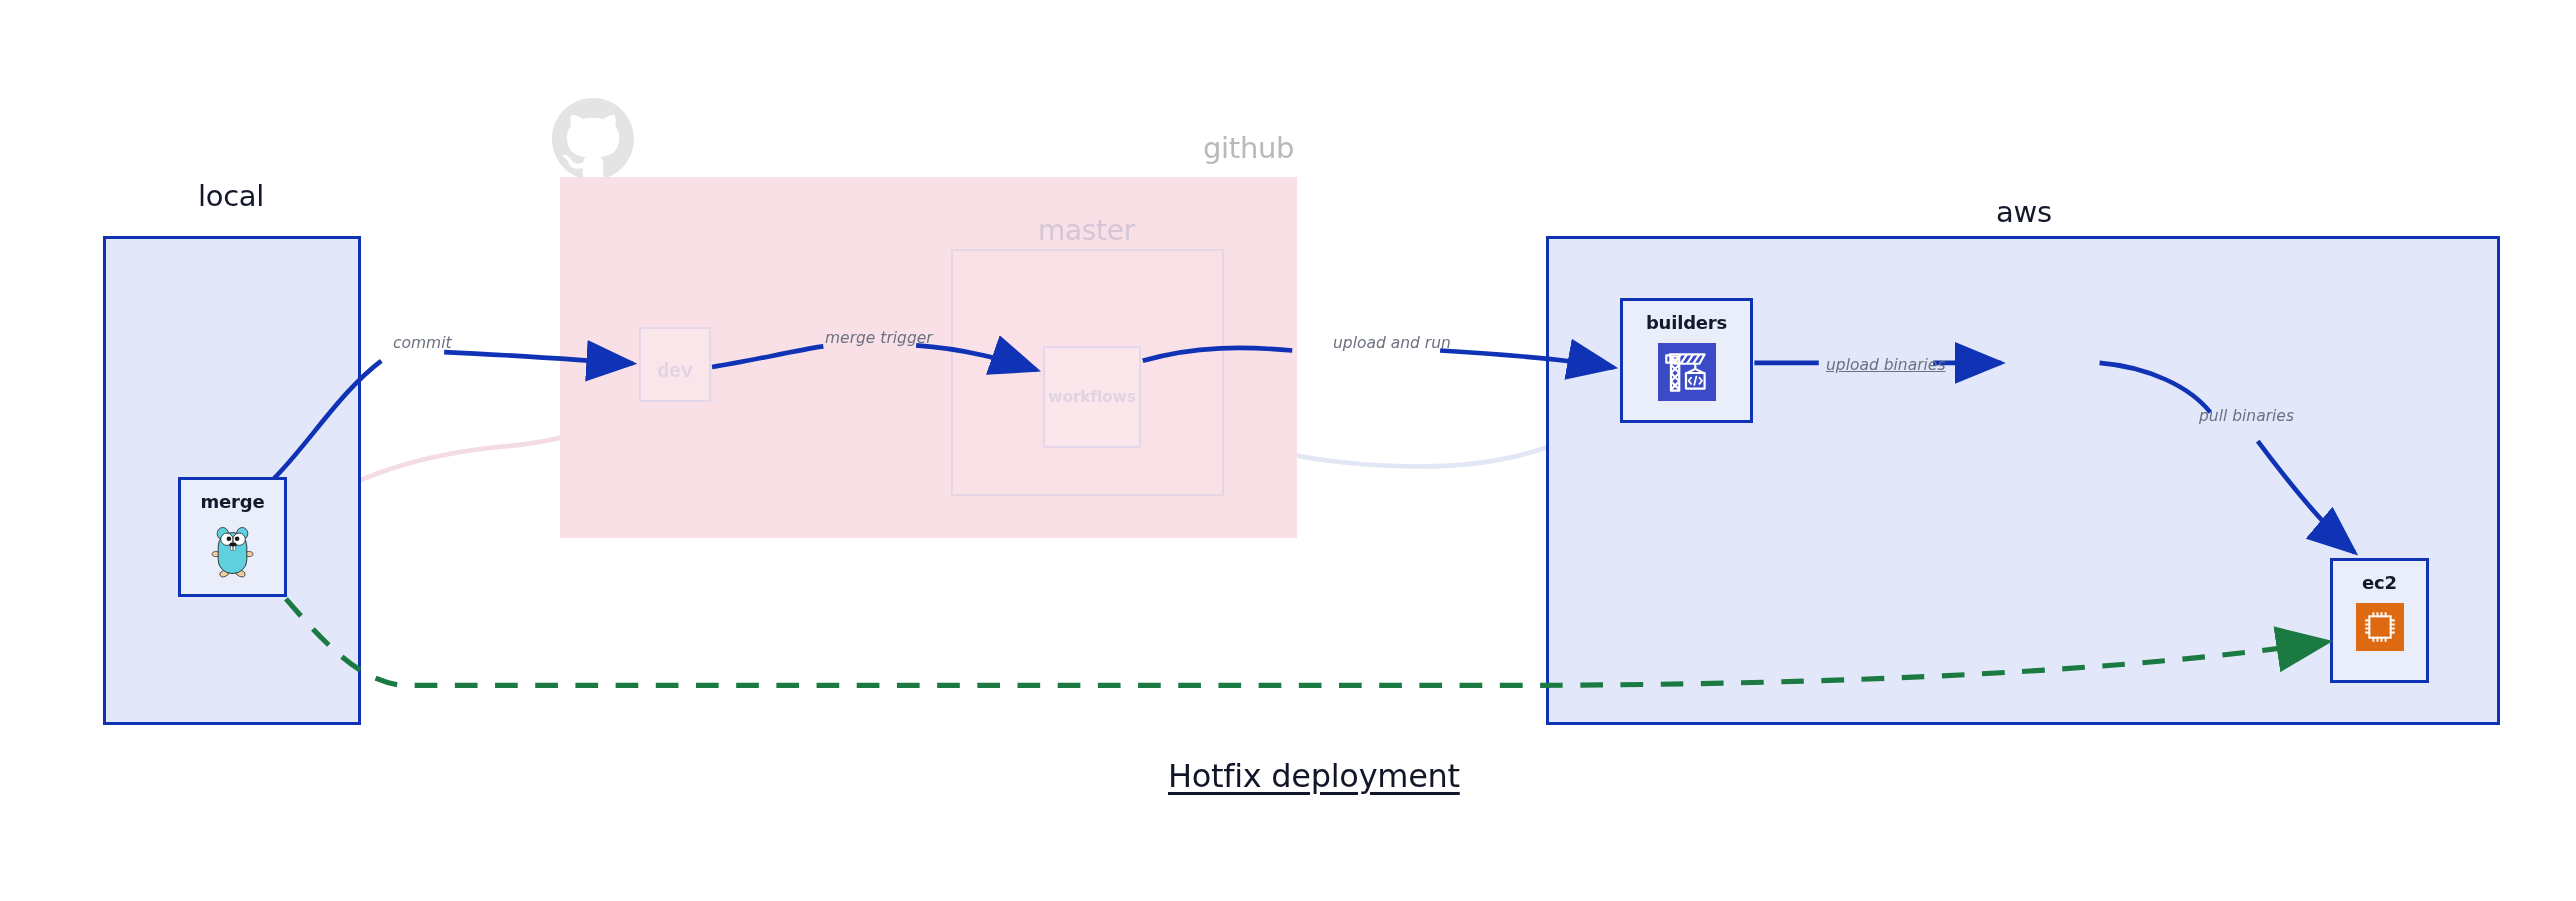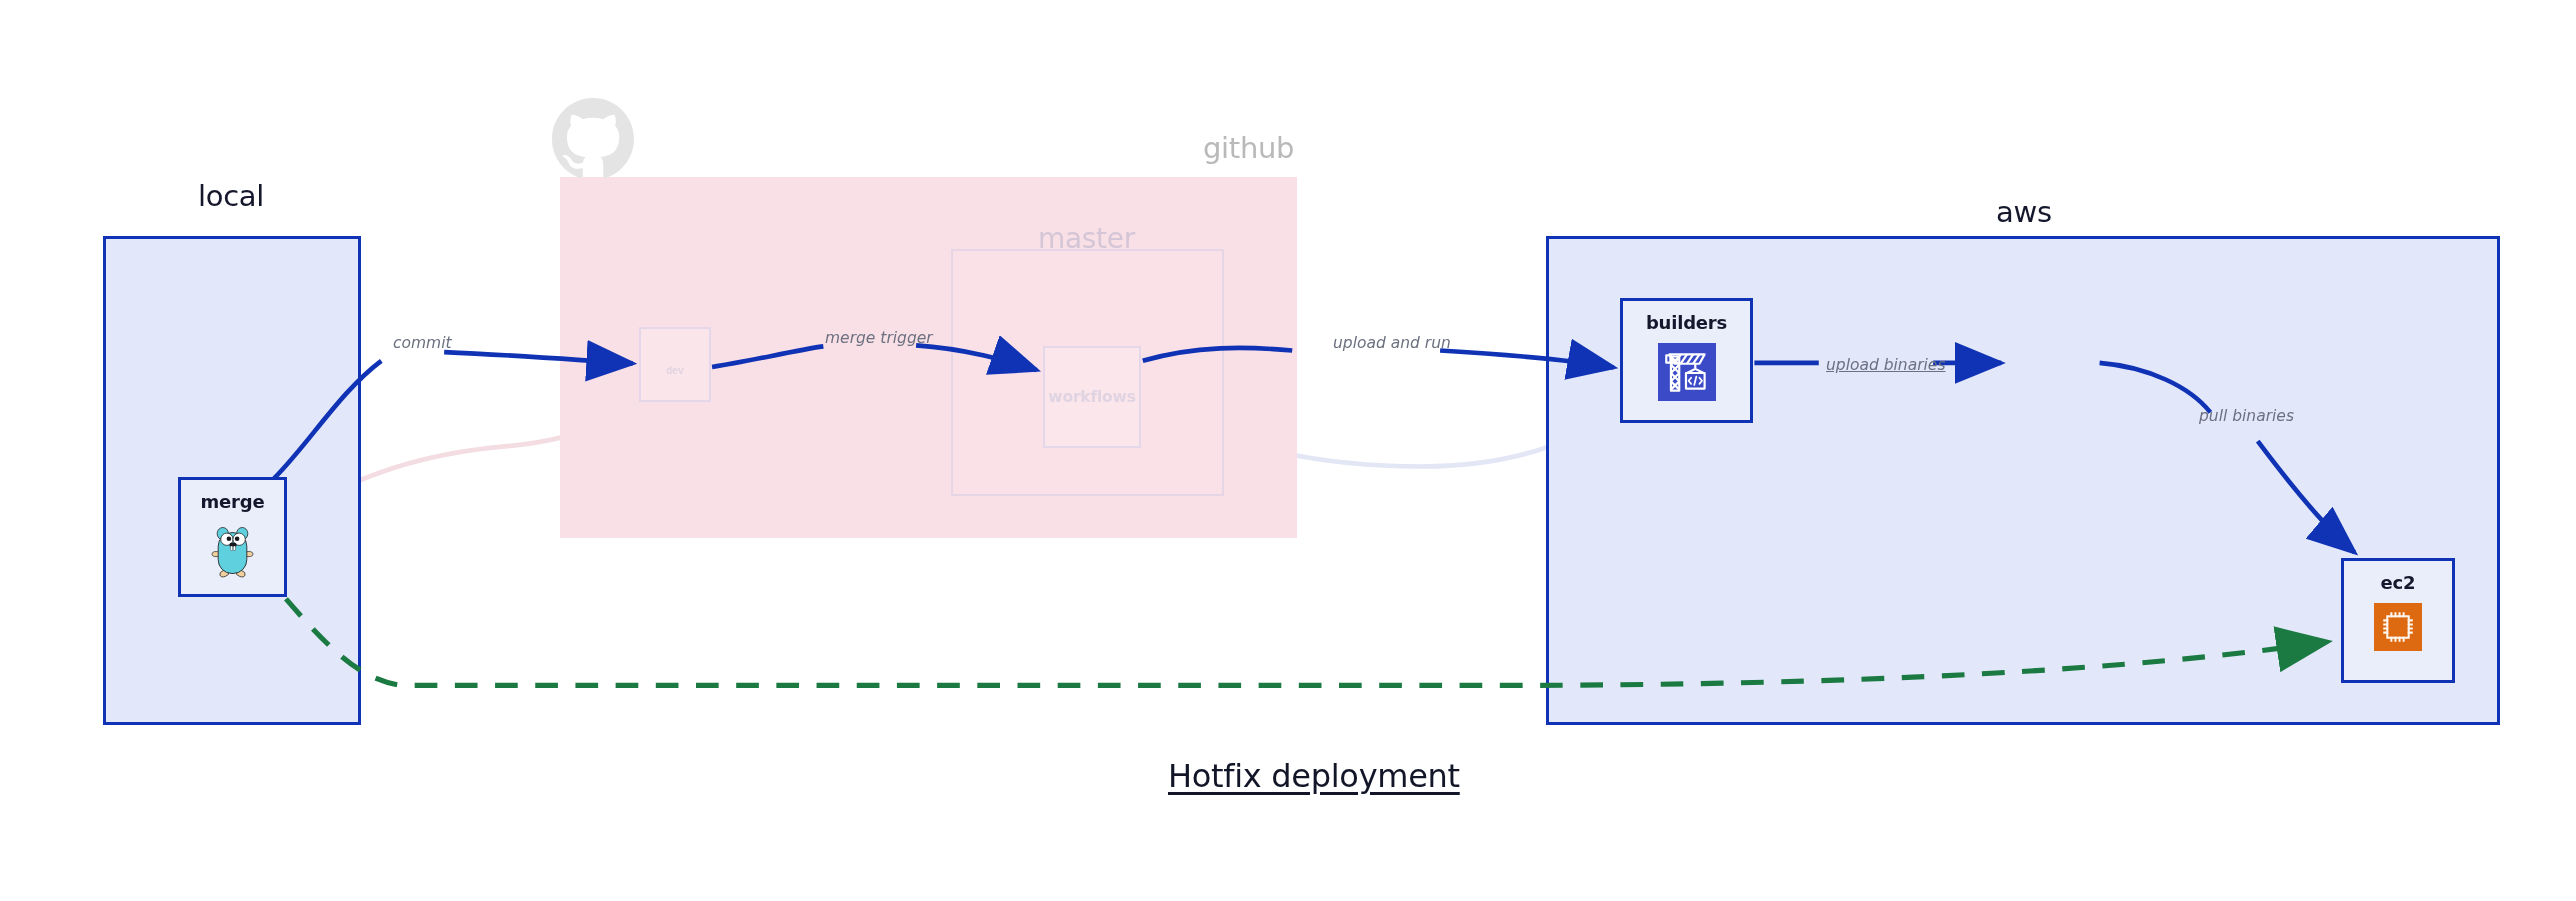--- a/index.html
+++ b/index.html
@@ -53,21 +53,20 @@
     color: #15182c;
     white-space: nowrap;
     letter-spacing: -0.3px;
   }
   .group-label.faded {
     color: #b9b9b9;
   }
   .group-label.faded-master {
     color: #d4c6d6;
     font-size: 28px;
-    margin-top: 8px;
   }
   
   .node {
     position: absolute;
     box-sizing: border-box;
     background: #eaeefb;
     border: 3.1px solid #1033b5;
     display: flex;
     flex-direction: column;
     align-items: center;
@@ -185,21 +184,21 @@
       <circle cx="37" cy="32" r="4.5" fill="#18181c"></circle>
       <circle cx="53" cy="32" r="4.5" fill="#18181c"></circle>
 
       <ellipse cx="45" cy="44" rx="7" ry="4.5" fill="#18181c"></ellipse>
       <rect x="40" y="46" width="4.5" height="9" rx="1.6" fill="#ffffff" stroke="#2a2a2a" stroke-width="0.9"></rect>
       <rect x="45.5" y="46" width="4.5" height="9" rx="1.6" fill="#ffffff" stroke="#2a2a2a" stroke-width="0.9"></rect>
     </svg>
   </div>
 
   <div class="node ghost" style="left:639px; top:327px; width:72px; height:75px; justify-content:center;">
-    <div class="node-title" style="margin-top:14px; font-size:10px;font-family:Liberation Mono, monospace;">dev</div>
+    <div class="node-title" style="margin-top:14px; font-size:20px;font-family:Liberation Mono, monospace;">dev</div>
   </div>
 
   <div class="node ghost" style="left:1043px; top:346px; width:98px; height:102px; justify-content:center;">
     <div class="node-title" style="margin-top:0; font-size:15.5px;">workflows</div>
   </div>
 
   <div class="node" style="left:1620px; top:298px; width:133px; height:125px;">
     <div class="node-title">builders</div>
     <svg class="node-icon" width="58" height="58" viewBox="0 0 112 112">
       <rect x="0" y="0" width="112" height="112" fill="#3b4bc8"></rect>
@@ -219,21 +218,21 @@
       </g>
       <g fill="none" stroke="#ffffff" stroke-width="3.4" stroke-linecap="round" stroke-linejoin="round">
         <path d="M64 67 L59 73 L64 79"></path>
         <path d="M80 67 L85 73 L80 79"></path>
         <path d="M74 65 L70 81"></path>
       </g>
     </svg>
   </div>
 
 
-  <div class="node" style="left:2330px; top:558px; width:114px; height:125px;margin-left:11px;">
+  <div class="node" style="left:2330px; top:558px; width:99px; height:125px;">
     <div class="node-title">ec2</div>
     <svg class="node-icon" width="48" height="48" viewBox="0 0 94 94">
       <rect x="0" y="0" width="94" height="94" fill="#dd6a10"></rect>
       <g fill="none" stroke="#fdf6ee" stroke-width="4" stroke-linecap="square">
         <rect x="26" y="26" width="42" height="42"></rect>
         <path d="M34 20 L34 26 M42 20 L42 26 M50 20 L50 26 M58 20 L58 26"></path>
         <path d="M34 68 L34 74 M42 68 L42 74 M50 68 L50 74 M58 68 L58 74"></path>
         <path d="M20 34 L26 34 M20 42 L26 42 M20 50 L26 50 M20 58 L26 58"></path>
         <path d="M68 34 L74 34 M68 42 L74 42 M68 50 L74 50 M68 58 L74 58"></path>
       </g>

